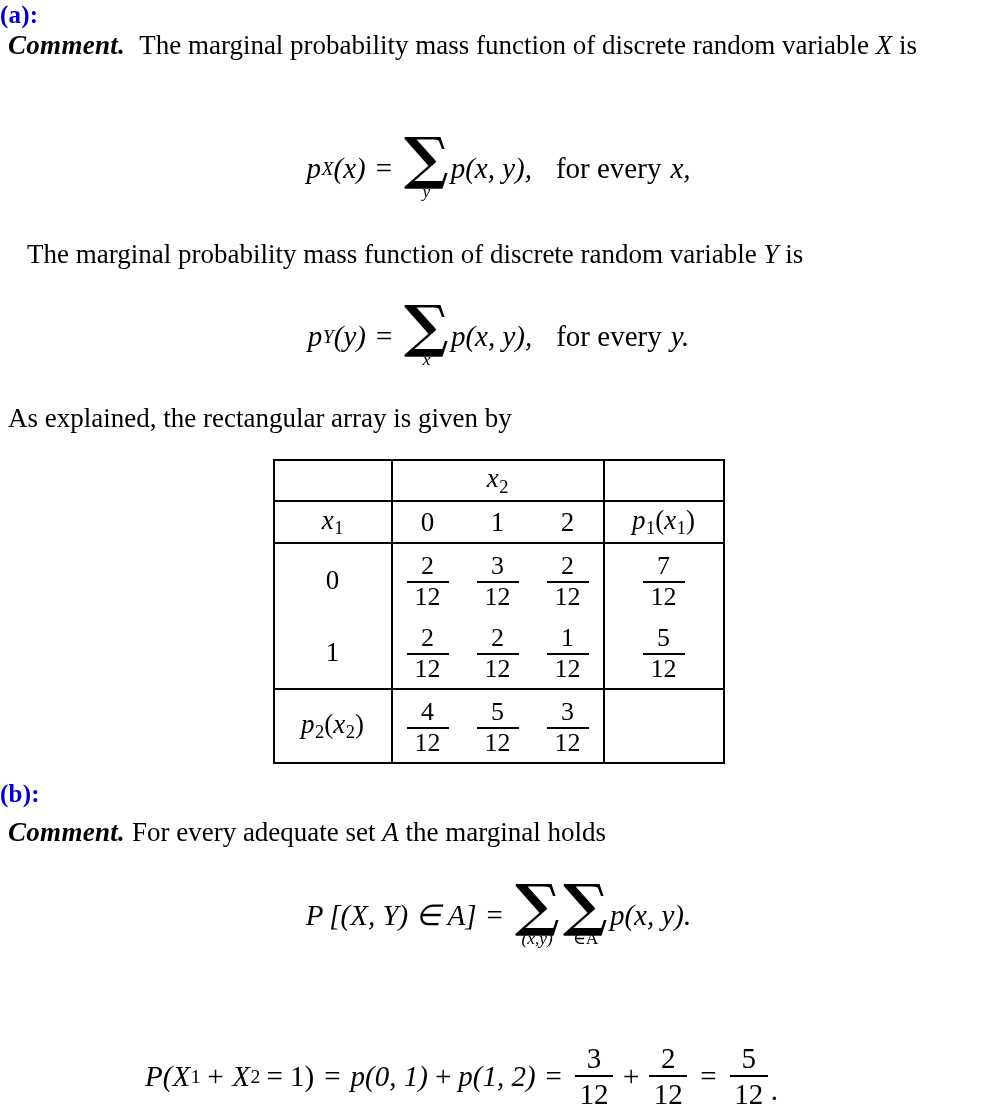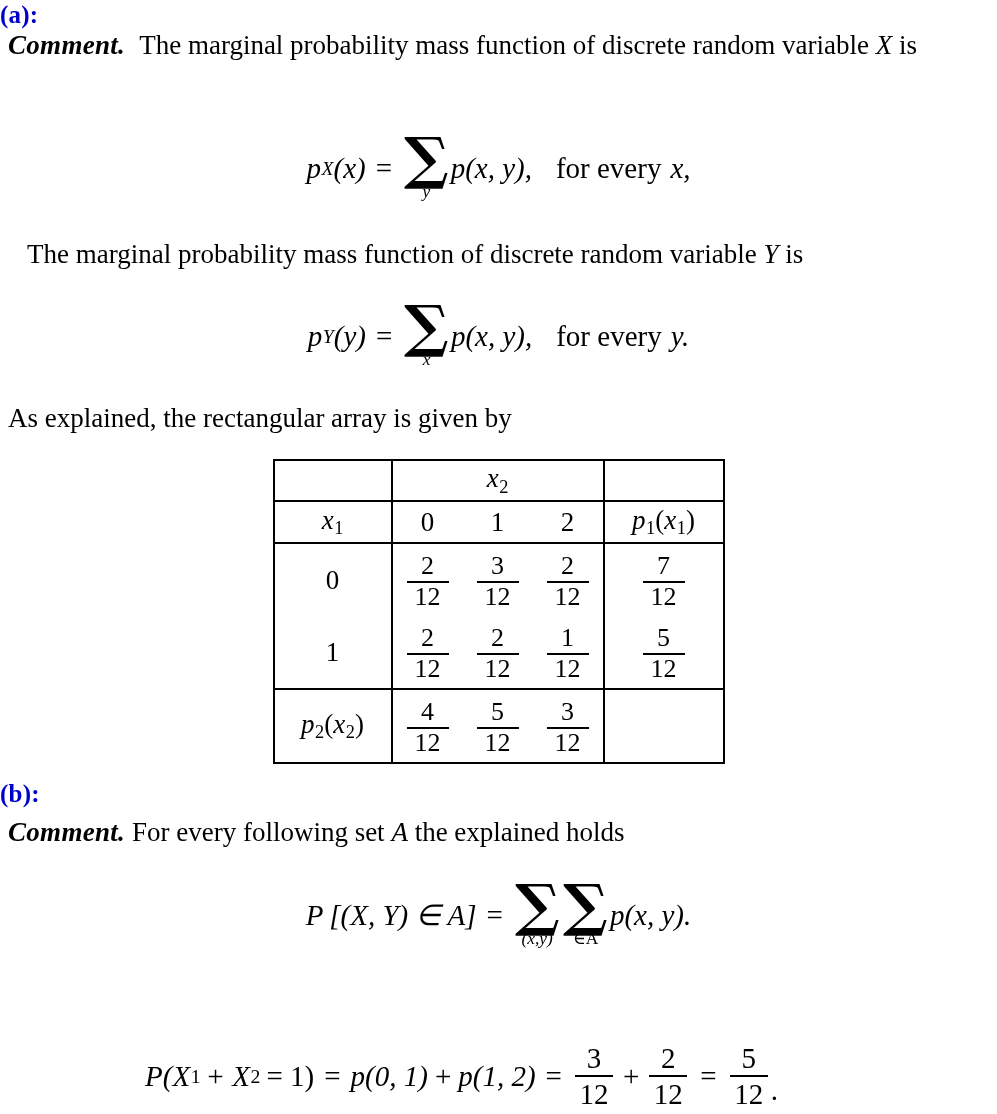--- a/index.html
+++ b/index.html
@@ -341,23 +341,23 @@
       </tbody>
     </table>
   </div>
 
   <div style="position:absolute; left:0px; top:781px;">
     <span class="sec-label" style="color:#0000CC;">(b):</span>
   </div>
 
   <div class="para nojust" style="position:absolute; left:0px; top:814px; width:997px;">
     <span class="lead">Comment.</span>
-    <span>For every following set</span>
+    <span>For every adequate set</span>
     <span class="mi">A</span>
-    <span>the explained holds</span>
+    <span>the marginal holds</span>
   </div>
 
   <div class="display" style="position:absolute; left:0px; top:876px; width:997px; height:78px;">
     <span class="mathrow">
       <span class="mi">P [(X, Y) ∈ A]</span>
       <span class="eq">=</span>
       <span class="bigsum">
         <span class="sigma">∑</span>
         <span class="lim">(x,y)</span>
       </span>

